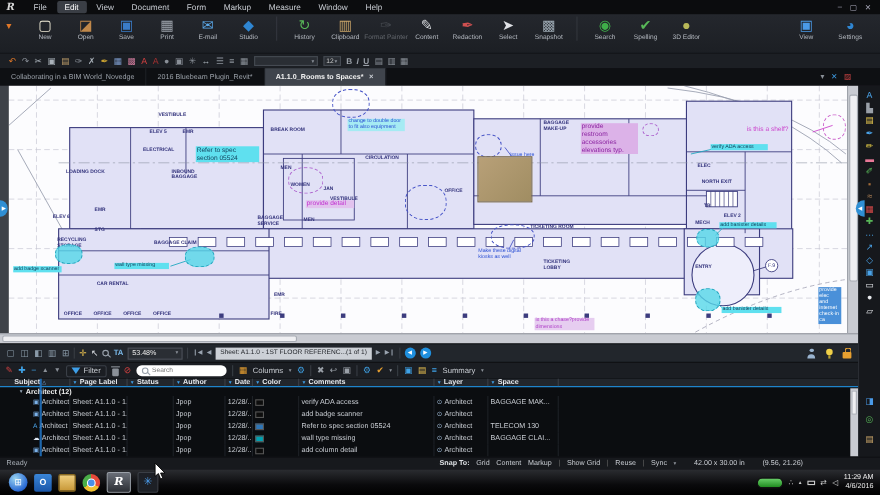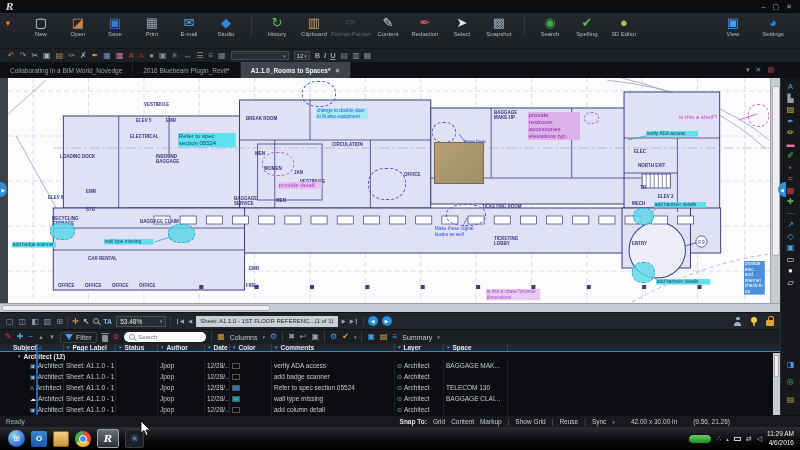--- a/index.html
+++ b/index.html
@@ -150,20 +150,31 @@
 
   .cursor{position:absolute;left:140px;top:421px;z-index:99;}
 </style>
 </head>
 <body>
 
 <div class="app">
 
   <div class="menubar">
     <span class="logo">R</span>
+    <div class="menus">
+        <span class="menu-item">File</span>
+        <span class="menu-item active">Edit</span>
+        <span class="menu-item">View</span>
+        <span class="menu-item">Document</span>
+        <span class="menu-item">Form</span>
+        <span class="menu-item">Markup</span>
+        <span class="menu-item">Measure</span>
+        <span class="menu-item">Window</span>
+        <span class="menu-item">Help</span>
+      </div>
     <div class="wincontrols">
         <span>–</span>
         <span>▢</span>
         <span>✕</span>
       </div>
   </div>
 
   <div class="tbmain">
     <span class="tb-flag">▼</span>
     <div id="tbgroups" style="display:flex">

